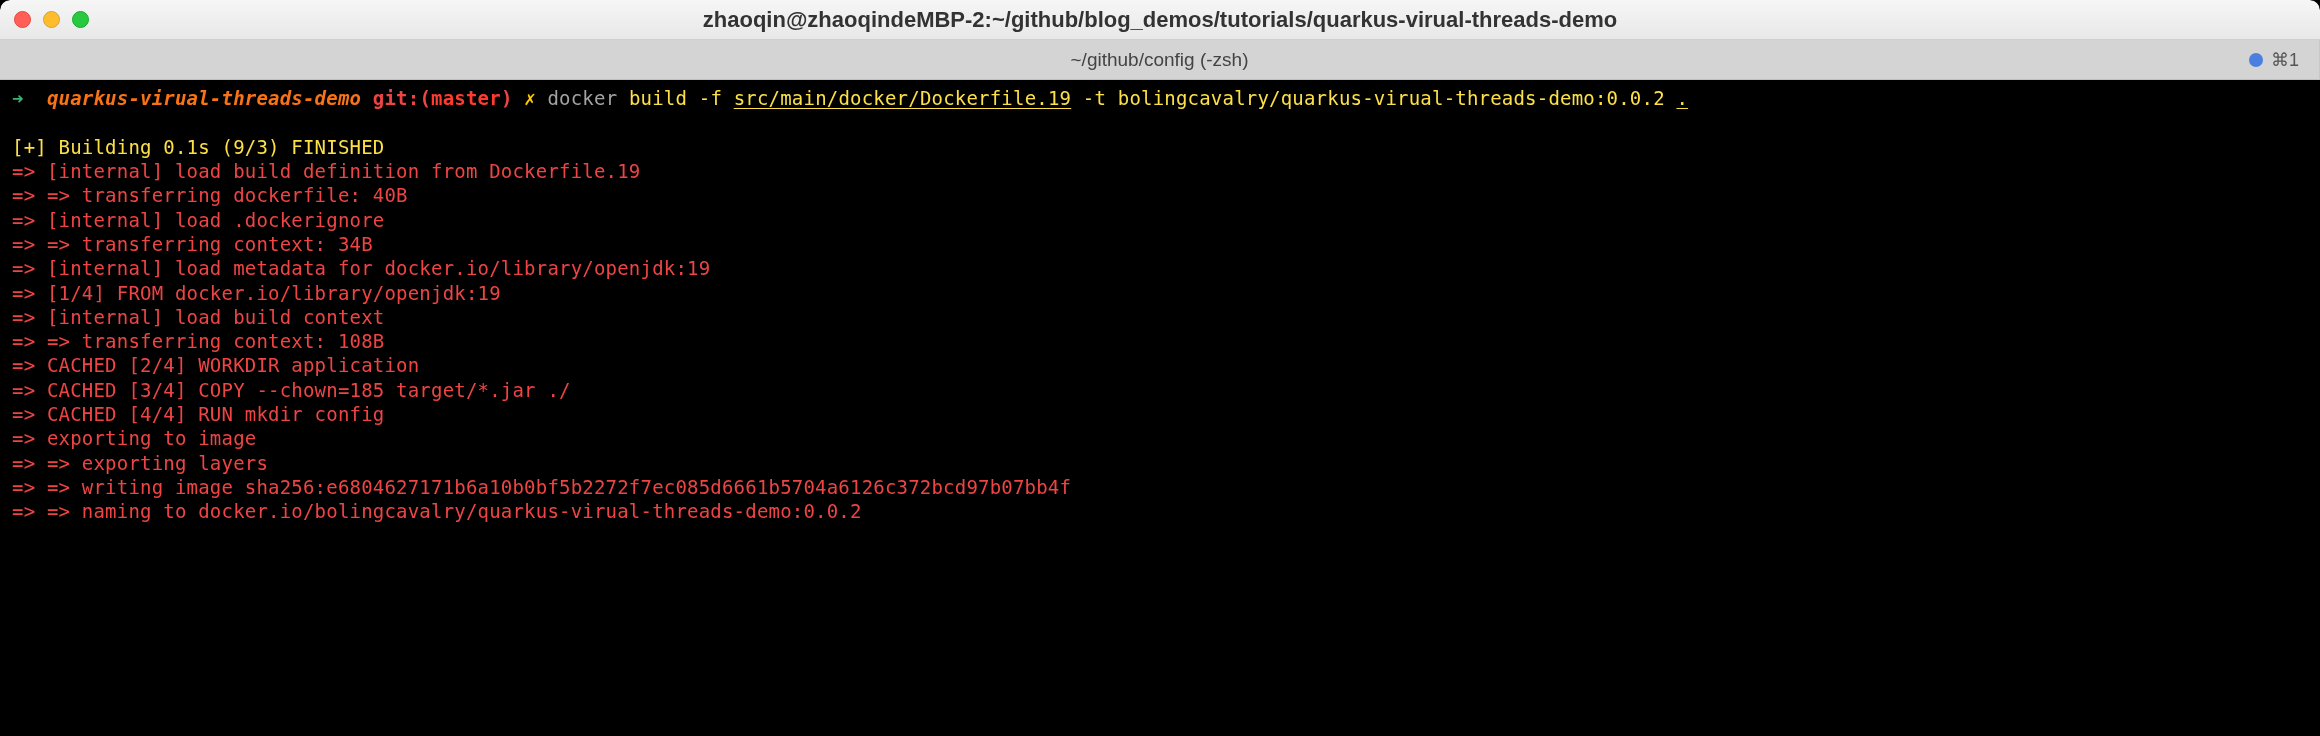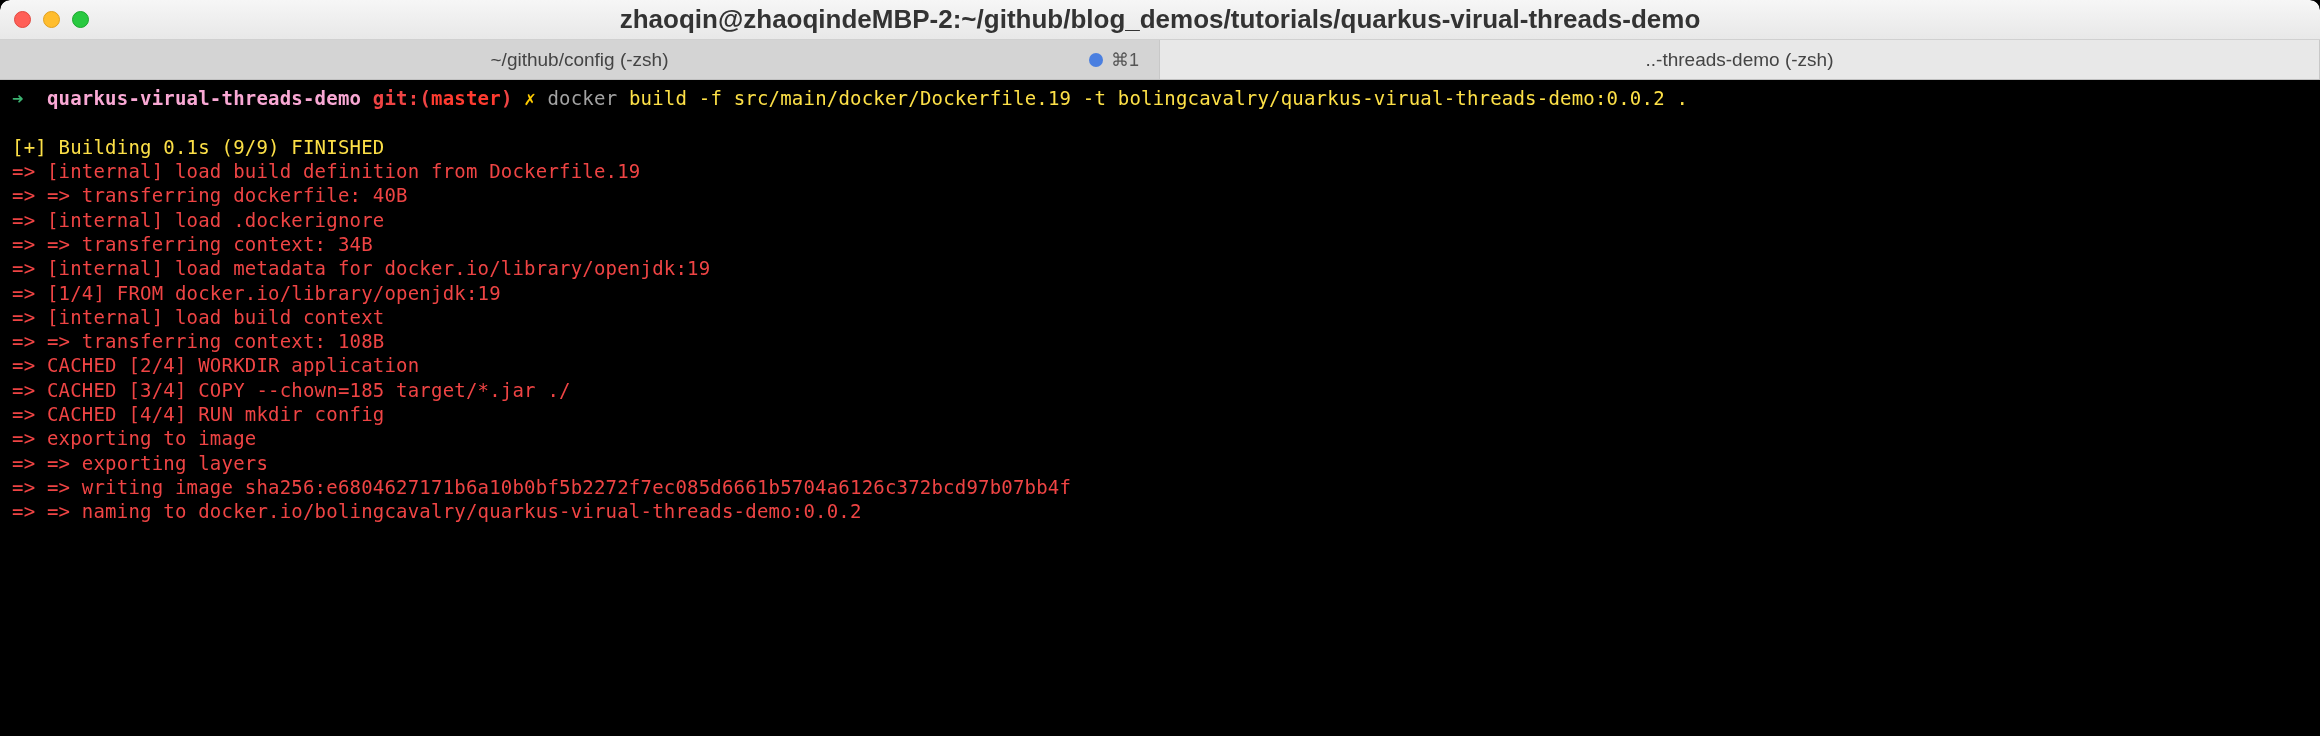--- a/index.html
+++ b/index.html
@@ -33,21 +33,21 @@
       border-radius: 50%;
     }
     .dot.red { background: #ff5f57; border: 1px solid #e1483f; }
     .dot.yellow { background: #ffbd2e; border: 1px solid #e0a020; }
     .dot.green { background: #28c940; border: 1px solid #1ba82e; }
     .title {
       position: absolute;
       left: 50%;
       transform: translateX(-50%);
       font-family: -apple-system, BlinkMacSystemFont, "Segoe UI", sans-serif;
-      font-size: 26px;
+      font-size: 22px;
       font-weight: 600;
       color: #333;
     }
     .tabbar {
       height: 40px;
       display: flex;
       background: #e0e0e0;
       border-bottom: 1px solid #c0c0c0;
     }
     .tab {
@@ -81,27 +81,27 @@
       color: #555;
     }
     .terminal {
       padding: 6px 12px 12px 12px;
       background: #000;
       white-space: pre;
       line-height: 1.28;
       letter-spacing: 0.2px;
     }
     .arrow { color: #3cb371; }
-    .cyan { color: #f9a8d4; }
+    .cyan { color: #f97316; font-style: italic; }
     .blue { color: #ef4444; }
     .white { color: #fde047; }
     .red { color: #ff3b30; }
     .yellow { color: #ffcc00; }
     .green { color: #a3a3a3; }
-    .underline { text-underline-offset: 3px; }
+    .underline { text-decoration: underline; text-underline-offset: 3px; }
     .bold { font-weight: 600; }
     .prompt-line { display: block; }
   </style>
 </head>
 <body>
 
 <div class="titlebar">
   <div class="traffic">
     <div class="dot red"></div>
     <div class="dot yellow"></div>
@@ -111,27 +111,24 @@
 </div>
 
 <div class="tabbar">
   <div class="tab active">
     <span>~/github/config (-zsh)</span>
     <span class="indicator">
       <span class="bluedot"></span>
       <span class="cmd">⌘1</span>
     </span>
   </div>
-  <div class="tab">
-    <span>..-threads-demo (-zsh)</span>
-  </div>
 </div>
 
 <div class="terminal"><span class="prompt-line"><span class="arrow bold">➜</span>  <span class="cyan bold">quarkus-virual-threads-demo</span> <span class="blue bold">git:(</span><span class="red bold">master</span><span class="blue bold">)</span> <span class="yellow bold">✗</span> <span class="green">docker</span><span class="white"> build -f </span><span class="white underline">src/main/docker/Dockerfile.19</span><span class="white"> -t bolingcavalry/quarkus-virual-threads-demo:0.0.2 </span><span class="white underline">.</span></span>
-<span class="white">[+] Building 0.1s (9/9) FINISHED</span>
+<span class="white">[+] Building 0.1s (9/3) FINISHED</span>
 <span class="blue">=&gt; [internal] load build definition from Dockerfile.19</span>
 <span class="blue">=&gt; =&gt; transferring dockerfile: 40B</span>
 <span class="blue">=&gt; [internal] load .dockerignore</span>
 <span class="blue">=&gt; =&gt; transferring context: 34B</span>
 <span class="blue">=&gt; [internal] load metadata for docker.io/library/openjdk:19</span>
 <span class="blue">=&gt; [1/4] FROM docker.io/library/openjdk:19</span>
 <span class="blue">=&gt; [internal] load build context</span>
 <span class="blue">=&gt; =&gt; transferring context: 108B</span>
 <span class="blue">=&gt; CACHED [2/4] WORKDIR application</span>
 <span class="blue">=&gt; CACHED [3/4] COPY --chown=185 target/*.jar ./</span>

